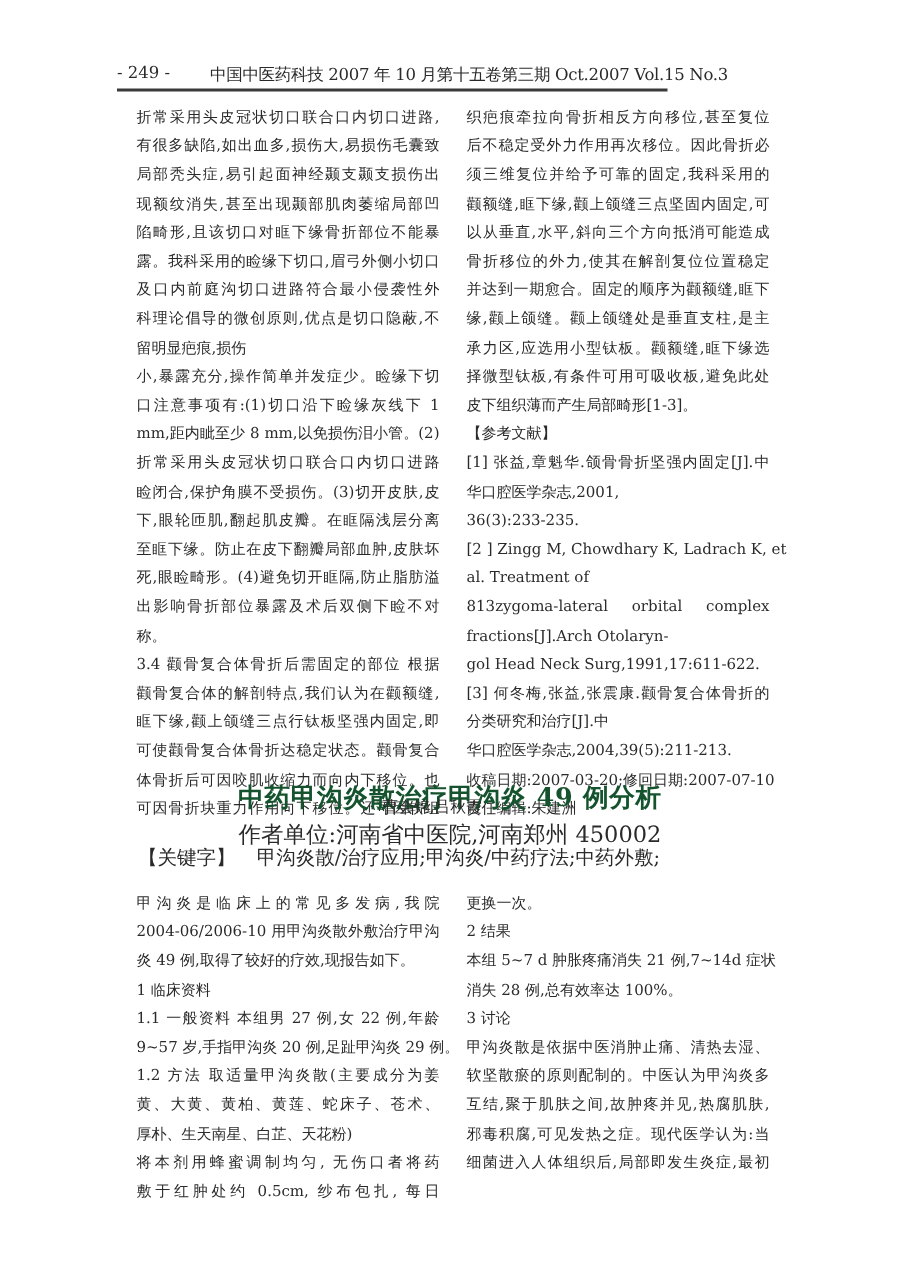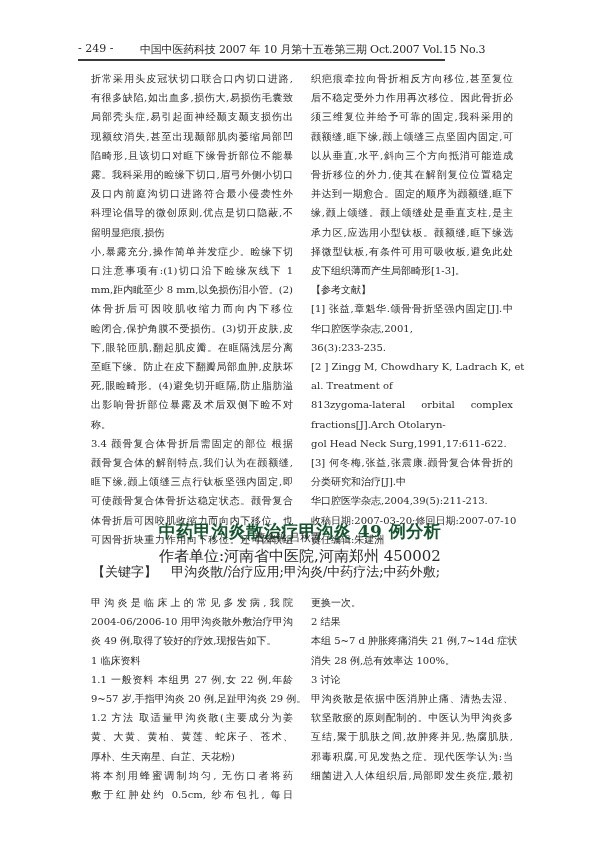--- a/index.html
+++ b/index.html
@@ -38,21 +38,21 @@
   <p class="justify">局部秃头症,易引起面神经颞支颞支损伤出</p>
   <p class="justify">现额纹消失,甚至出现颞部肌肉萎缩局部凹</p>
   <p class="justify">陷畸形,且该切口对眶下缘骨折部位不能暴</p>
   <p class="justify">露。我科采用的睑缘下切口,眉弓外侧小切口</p>
   <p class="justify">及口内前庭沟切口进路符合最小侵袭性外</p>
   <p class="justify">科理论倡导的微创原则,优点是切口隐蔽,不</p>
   <p>留明显疤痕,损伤</p>
   <p class="justify">小,暴露充分,操作简单并发症少。睑缘下切</p>
   <p class="justify">口注意事项有:(1)切口沿下睑缘灰线下 1</p>
   <p class="justify">mm,距内眦至少 8 mm,以免损伤泪小管。(2)</p>
-  <p class="justify">体骨折后可因咬肌收缩力而向内下移位</p>
+  <p class="justify">折常采用头皮冠状切口联合口内切口进路</p>
   <p class="justify">睑闭合,保护角膜不受损伤。(3)切开皮肤,皮</p>
   <p class="justify">下,眼轮匝肌,翻起肌皮瓣。在眶隔浅层分离</p>
   <p class="justify">至眶下缘。防止在皮下翻瓣局部血肿,皮肤坏</p>
   <p class="justify">死,眼睑畸形。(4)避免切开眶隔,防止脂肪溢</p>
   <p class="justify">出影响骨折部位暴露及术后双侧下睑不对</p>
   <p>称。</p>
   <p class="justify">3.4  颧骨复合体骨折后需固定的部位  根据</p>
   <p class="justify">颧骨复合体的解剖特点,我们认为在颧额缝,</p>
   <p class="justify">眶下缘,颧上颌缝三点行钛板坚强内固定,即</p>
   <p class="justify">可使颧骨复合体骨折达稳定状态。颧骨复合</p>

